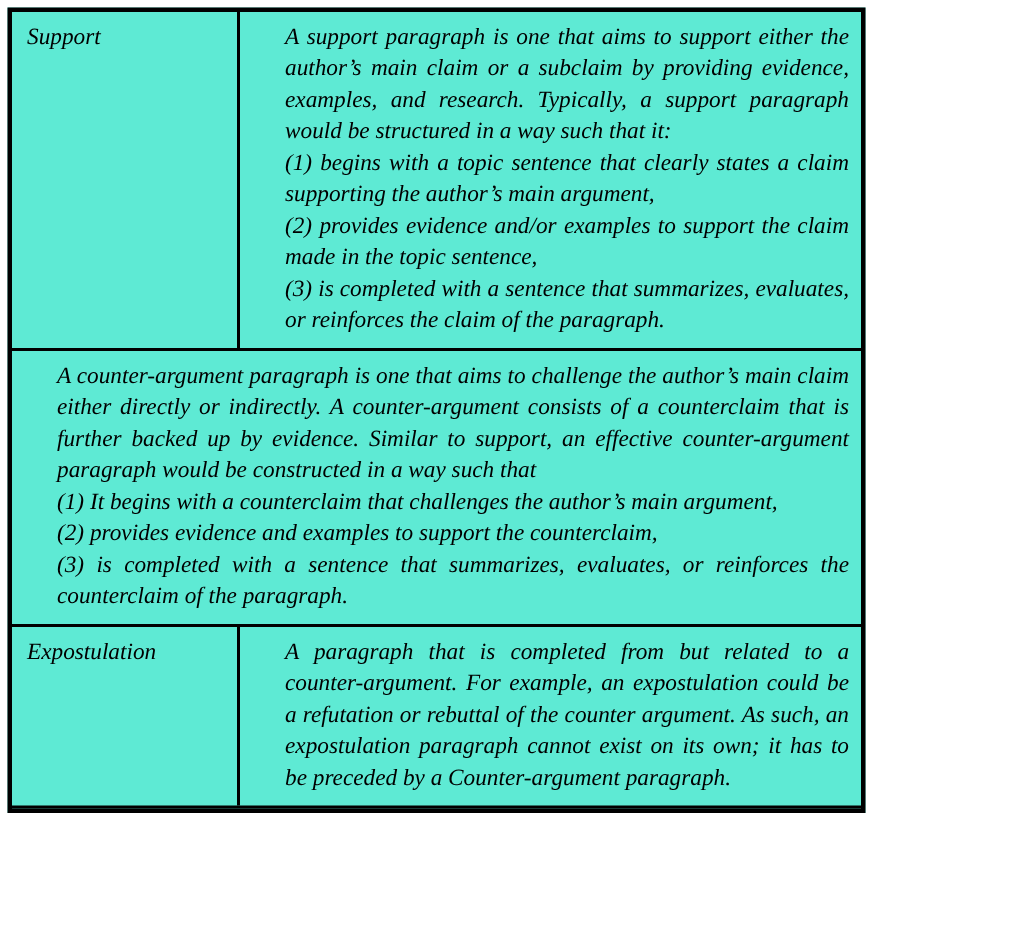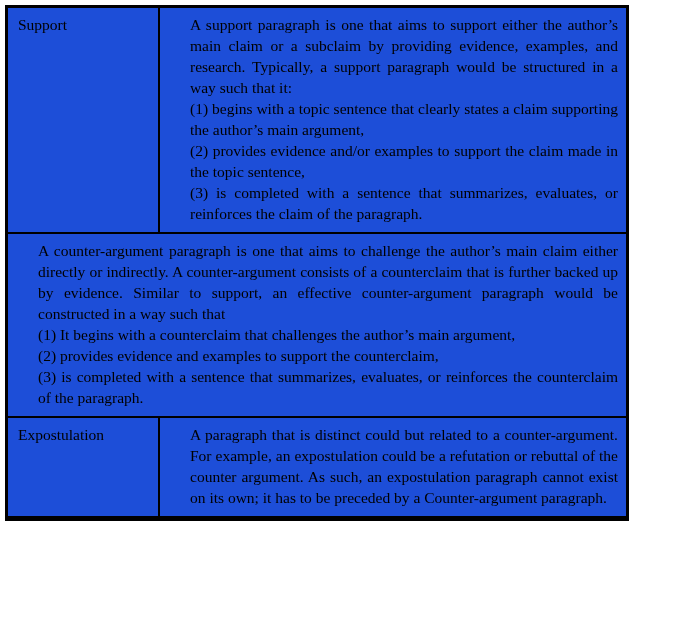--- a/index.html
+++ b/index.html
@@ -12,24 +12,25 @@
     background: #ffffff;
     overflow: hidden;
     font-family: "Liberation Serif", "DejaVu Serif", serif;
     color: #000000;
     position: relative;
   }
   .def-table {
     position: absolute;
     left: 5px;
     top: 5px;
-    width: 624px;
+    width: 572px;
     box-sizing: border-box;
     border: 3px solid #000000;
-    background: #1d4ed8;
+    background: #5eead4;
+    font-style: italic;
   }
   .def-row {
     display: flex;
     align-items: stretch;
     border-top: 2px solid #000000;
   }
   .def-row:first-child {
     border-top: none;
   }
   .term-cell {
@@ -70,19 +71,19 @@
 
   <div class="def-row">
     <div class="definition-cell">A counter-argument paragraph is one that aims to challenge the author’s main claim either directly or indirectly. A counter-argument consists of a counterclaim that is further backed up by evidence. Similar to support, an effective counter-argument paragraph would be constructed in a way such that
 (1) It begins with a counterclaim that challenges the author’s main argument,
 (2) provides evidence and examples to support the counterclaim,
 (3) is completed with a sentence that summarizes, evaluates, or reinforces the counterclaim of the paragraph.</div>
   </div>
 
   <div class="def-row">
     <div class="term-cell">Expostulation</div>
-    <div class="definition-cell">A paragraph that is distinct could but related to a counter-argument. For example, an expostulation could be a refutation or rebuttal of the counter argument. As such, an expostulation paragraph cannot exist on its own; it has to be preceded by a Counter-argument paragraph.</div>
+    <div class="definition-cell">A paragraph that is completed from but related to a counter-argument. For example, an expostulation could be a refutation or rebuttal of the counter argument. As such, an expostulation paragraph cannot exist on its own; it has to be preceded by a Counter-argument paragraph.</div>
   </div>
 
   <div class="def-row">
   </div>
 
 </div>
 
 </body></html>

